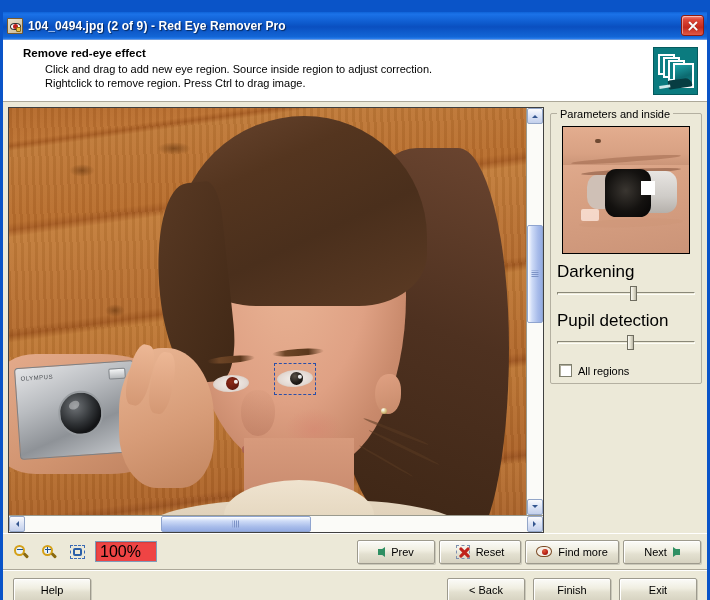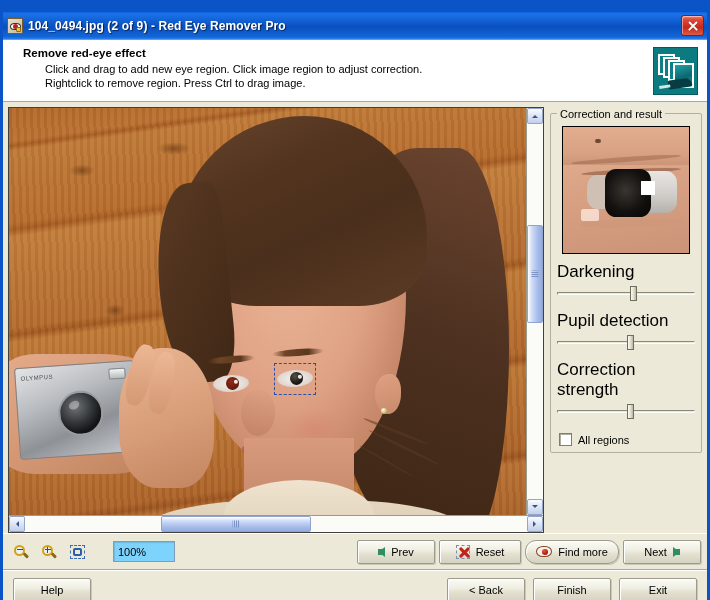--- a/index.html
+++ b/index.html
@@ -513,27 +513,27 @@
   .fitico {
     position: relative; width: 15px; height: 14px;
     border: 1px dashed #3b6bb5;
   }
   .fitico::after {
     content:''; position:absolute; left: 2px; top: 2px; right: 2px; bottom: 2px;
     border: 2px solid #2a5fa8; border-radius: 2px;
   }
   #zoom-field {
     width: 62px; height: 21px;
-    background: #7dd3fc;
+    background: #ef4444;
     border: 1px solid #7f9db9;
     box-shadow: inset 1px 1px 1px rgba(0,0,0,.12);
-    font-size: 11px; color: #000;
+    font-size: 16px; color: #000;
     display: flex; align-items: center;
     padding-left: 4px;
-    margin-left: 20px;
+    margin-left: 2px;
     cursor: text;
   }
   .tb-spacer { flex: 1 1 auto; }
   .btn {
     background: linear-gradient(180deg,#fbfbf8 0%, #f0eee1 42%, #e3e0d0 60%, #d6d2c0 100%);
     border: 1px solid #9d9a8d;
     border-radius: 2px;
     box-shadow: inset 1px 1px 0 #fff, 1px 1px 0 rgba(0,0,0,.14);
     font-family: "Liberation Sans", sans-serif;
     font-size: 11px; color: #000;
@@ -606,21 +606,21 @@
     <div id="title-text">104_0494.jpg (2 of 9) - Red Eye Remover Pro</div>
     <div id="close-button"></div>
   </div>
 
   <div id="client">
 
     <div id="header">
       <div id="header-text">
         <div id="header-title">Remove red-eye effect</div>
         <div id="header-sub">
-          <div>Click and drag to add new eye region. Click image region to adjust correction.</div>
+          <div>Click and drag to add new eye region. Source inside region to adjust correction.</div>
           <div>Rightclick to remove region. Press Ctrl to drag image.</div>
         </div>
       </div>
       <div id="header-logo">
         <div class="logo-sheet s1"></div>
         <div class="logo-sheet s2"></div>
         <div class="logo-sheet s3"></div>
         <div class="logo-sheet s4"></div>
         <div class="logo-brush"></div>
       </div>
@@ -706,21 +706,21 @@
           <div class="sb-btn">
               <div class="arw right"></div>
             </div>
         </div>
       </div>
 
       <div id="sidebar">
 
 
         <div class="groupbox" style="margin-top:6px;">
-          <div class="gb-title">Correction and result</div>
+          <div class="gb-title">Parameters and inside</div>
           <div class="preview">
             <div class="pv-lid"></div>
             <div class="pv-mole"></div>
             <div class="pv-crease"></div>
             <div class="pv-lashline"></div>
             <div class="pv-sclera-l"></div>
             <div class="pv-sclera-r"></div>
             <div class="pv-iris dark"></div>
             <div class="pv-hl"></div>
             <div class="pv-spot"></div>
@@ -736,27 +736,20 @@
           </div>
 
           <div class="slider-group">
             <div class="slider-label">Pupil detection</div>
             <div class="slider">
               <div class="track"></div>
               <div class="thumb" id="thumb1" style="left: calc(53% - 3px);"></div>
             </div>
           </div>
 
-          <div class="slider-group">
-            <div class="slider-label">Correction strength</div>
-            <div class="slider">
-              <div class="track"></div>
-              <div class="thumb" id="thumb2" style="left: calc(53% - 3px);"></div>
-            </div>
-          </div>
 
           <div class="checkbox-row">
             <div class="cb"></div>
             <span>All regions</span>
           </div>
         </div>
 
       </div>
     </div>
 
@@ -784,21 +777,21 @@
       <div class="tb-spacer"></div>
 
       <div class="btn" style="min-width:78px;">
         <span class="arrow-green left"></span>
         <span>Prev</span>
       </div>
       <div class="btn" style="min-width:82px;">
         <span class="reset-ico"></span>
         <span>Reset</span>
       </div>
-      <div class="btn" style="min-width:94px;border-radius:11px;">
+      <div class="btn" style="min-width:94px;">
         <span class="eye-ico"></span>
         <span>Find more</span>
       </div>
       <div class="btn" style="min-width:78px;">
         <span>Next</span>
         <span class="arrow-green right"></span>
       </div>
     </div>
 
     <div id="footer">

